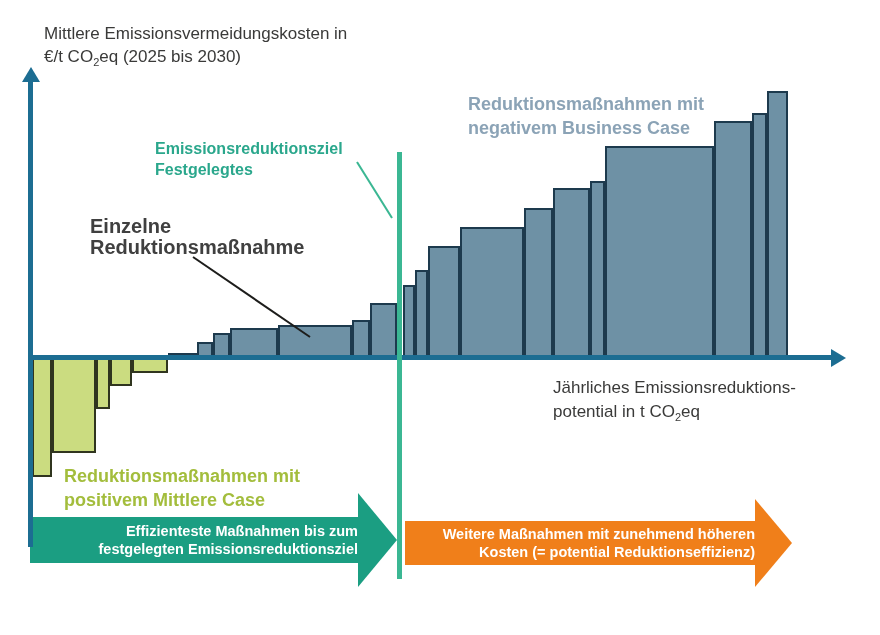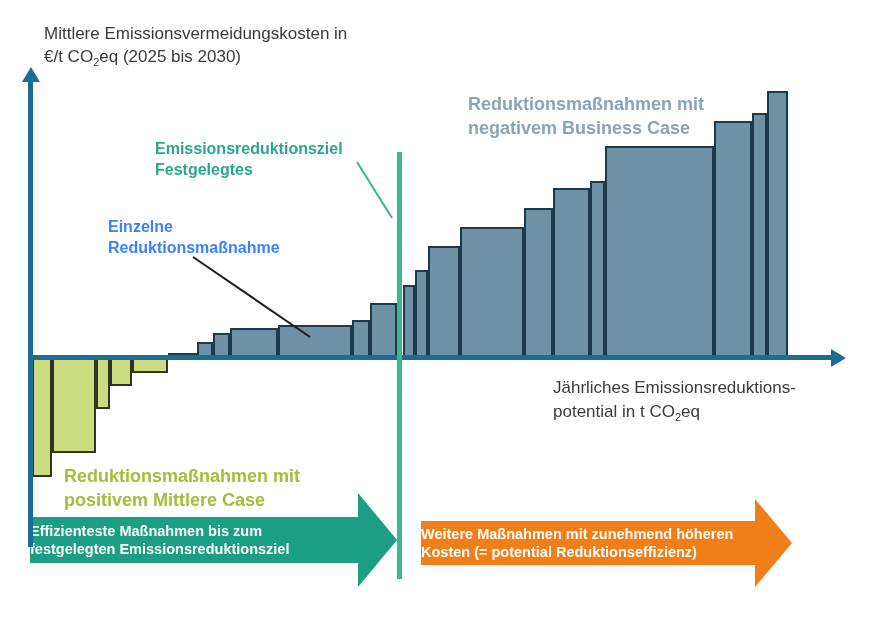--- a/index.html
+++ b/index.html
@@ -24,31 +24,31 @@
   .target-line{left:397px;top:152px;width:5px;height:427px;background:var(--target_line);z-index:4;}
   
   #pointer-svg{left:0;top:0;z-index:5;pointer-events:none;}
   .pointer-target{stroke:var(--target_line);stroke-width:2;}
   .pointer-measure{stroke:#1d1d1b;stroke-width:2;}
   
   .txt{z-index:6;white-space:nowrap;}
   .y-title{left:8px;top:22px;font-size:17px;color:var(--text_dark);line-height:23px;margin-left:36px;}
   .x-title{left:553px;top:368px;font-size:17px;color:var(--text_dark);line-height:24px;margin-top:8px;}
   .lbl-target{left:155px;top:138px;font-size:16px;font-weight:bold;color:var(--label_target);line-height:21px;}
-  .lbl-measure{left:108px;top:216px;font-size:16px;font-weight:bold;color:#3b82f6;line-height:21px;}
+  .lbl-measure{left:90px;top:216px;font-size:20px;font-weight:bold;color:#404040;line-height:21px;}
   .lbl-negative{left:468px;top:92px;font-size:18px;font-weight:bold;color:var(--label_negative);line-height:24px;}
   .lbl-positive{left:64px;top:464px;font-size:18px;font-weight:bold;color:var(--label_positive);line-height:24px;}
   sub{font-size:11px;}
   
   .flow-body{z-index:2;display:flex;flex-direction:column;justify-content:center;
-    text-align:left;color:var(--arrow_text);font-weight:bold;font-size:14.5px;line-height:18px;}
+    text-align:right;color:var(--arrow_text);font-weight:bold;font-size:14.5px;line-height:18px;}
   .flow-left-body{left:30px;top:517px;width:328px;height:46px;background:var(--arrow_left_bg);}
   .flow-left-head{left:358px;top:493px;width:0;height:0;border-top:47px solid transparent;
     border-bottom:47px solid transparent;border-left:39px solid var(--arrow_left_bg);z-index:2;}
-  .flow-right-body{left:405px;top:521px;width:350px;height:44px;background:var(--arrow_right_bg);margin-left:16px;}
+  .flow-right-body{left:405px;top:521px;width:350px;height:44px;background:var(--arrow_right_bg);}
   .flow-right-head{left:755px;top:499px;width:0;height:0;border-top:44px solid transparent;
     border-bottom:44px solid transparent;border-left:37px solid var(--arrow_right_bg);z-index:2;}
 </style>
 </head>
 <body>
 
 <div id="stage">
 
   <div id="bars-layer" class="abs">
       <div class="bar bar-pos-case" style="left: 32px; width: 20px; top: 358px; height: 119px;"></div>

